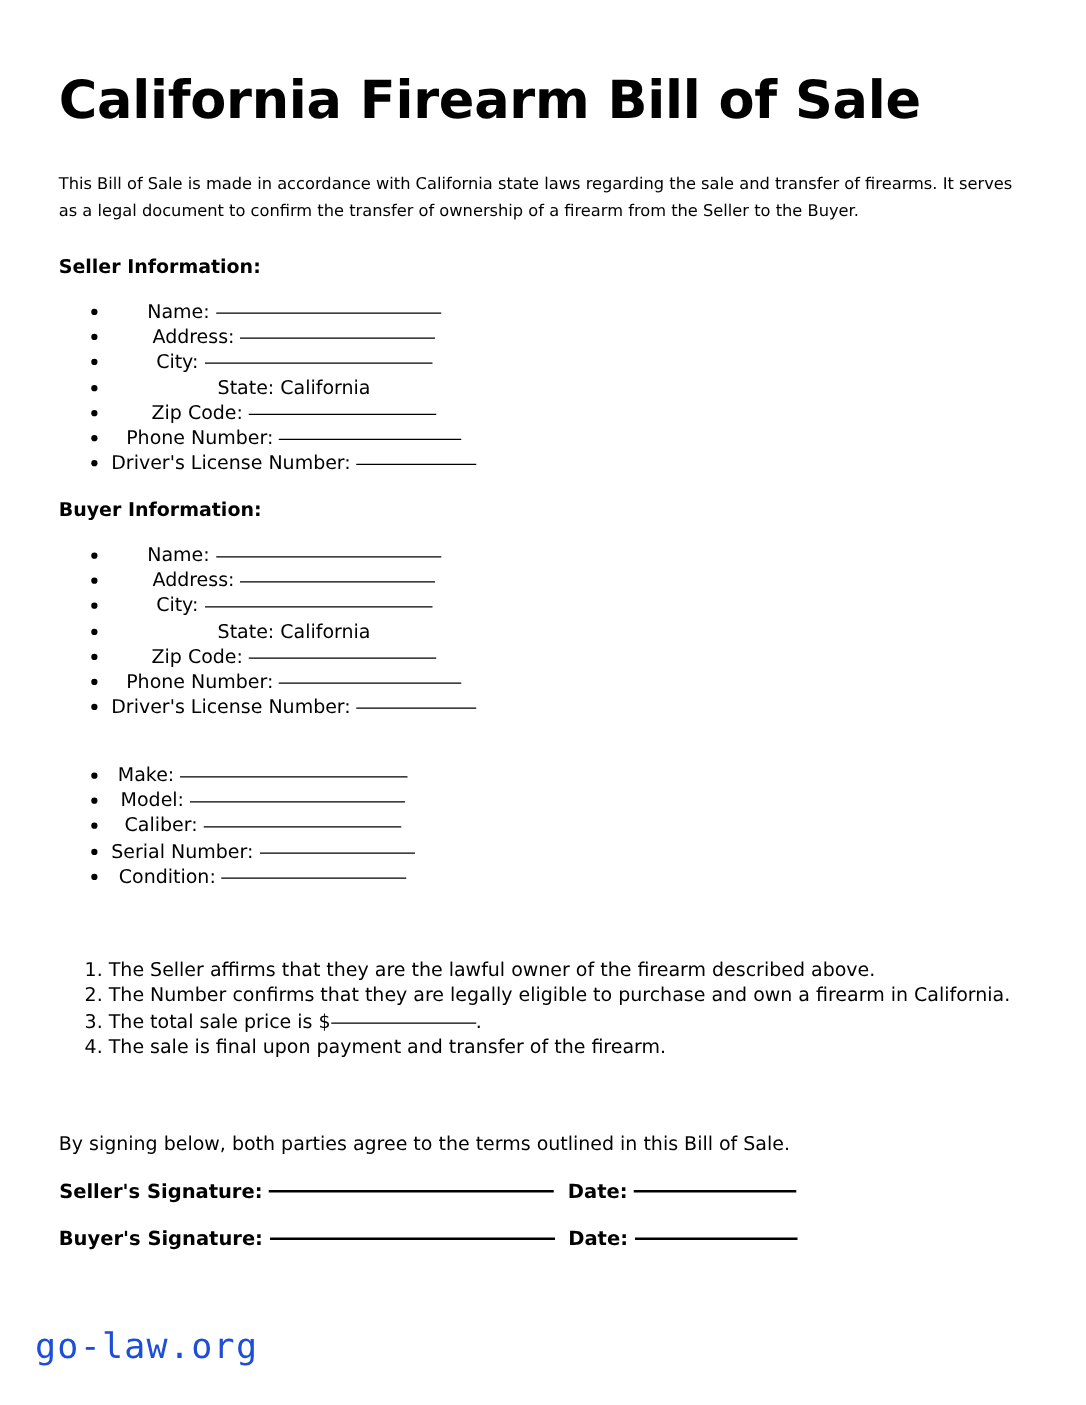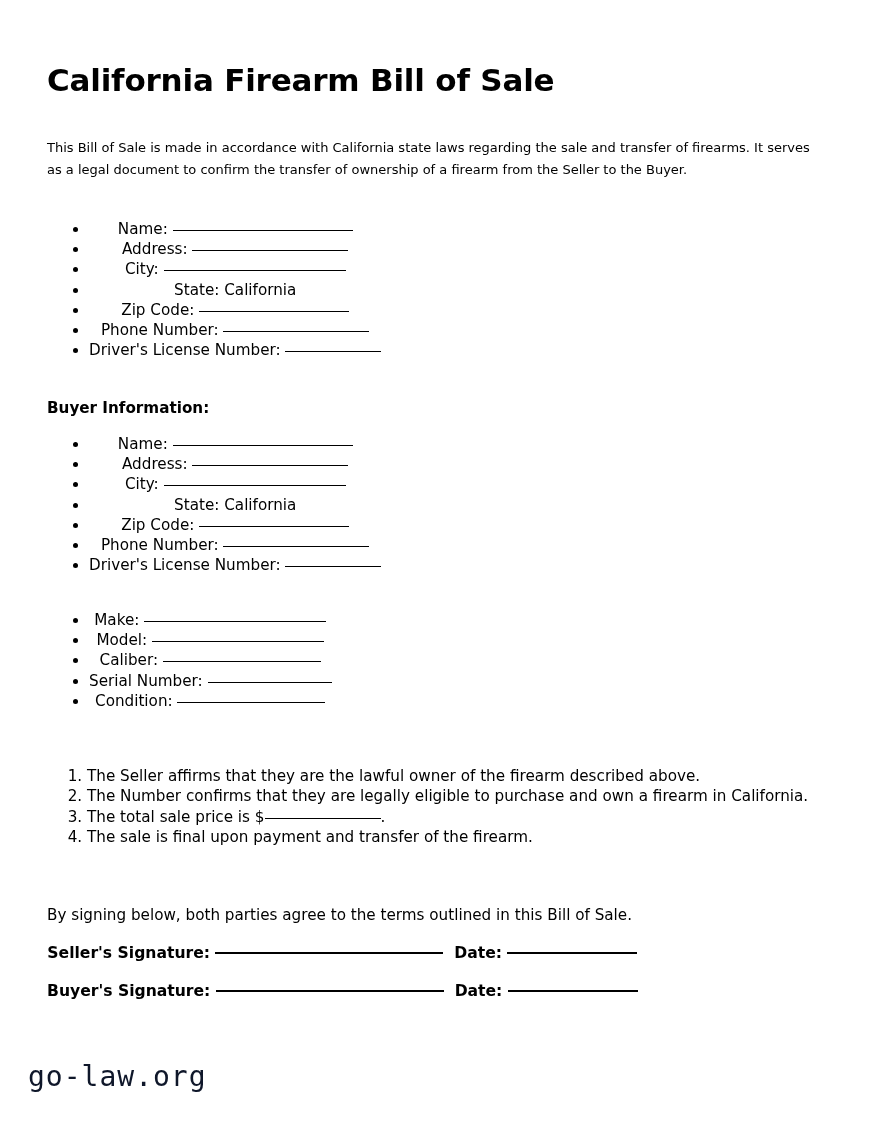--- a/index.html
+++ b/index.html
@@ -23,21 +23,21 @@
     background: #ffffff;
   }
   .content {
     position: absolute;
     left: 47px;
     top: 0;
     width: 775px;
   }
 
   h1.doc-title {
-    font-size: 31px;
+    font-size: 42px;
     font-weight: bold;
     letter-spacing: -0.2px;
     margin: 0;
     padding: 0;
     position: absolute;
     left: 0;
     top: 60px;
     line-height: 40px;
     white-space: nowrap;
   }
@@ -109,36 +109,37 @@
     white-space: nowrap;
   }
 
   .footer-mark {
     position: absolute;
     left: 28px;
     top: 1060px;
     font-family: "DejaVu Sans Mono", monospace;
     font-size: 28px;
     letter-spacing: 1px;
-    color: #0f172a;
+    color: #1d4ed8;
   }
 
   .abs { position: absolute; left: 0; }
 </style>
 </head>
 <body>
 
 <div class="page">
   <div class="content">
 
     <h1 class="doc-title">California Firearm Bill of Sale</h1>
 
     <p class="intro">This Bill of Sale is made in accordance with California state laws regarding the sale and transfer of firearms. It serves as a legal document to confirm the transfer of ownership of a firearm from the Seller to the Buyer.</p>
 
     <div class="abs" style="top:203px;">
+      <div class="section-head">Seller Information:</div>
       <ul class="fields" style="margin-top:16px;">
           <li><span>Name: </span><span class="blank" style="width: 180px;"></span></li>
           <li><span>Address: </span><span class="blank" style="width: 156px;"></span></li>
           <li><span>City: </span><span class="blank" style="width: 182px;"></span></li>
           <li><span>State: </span><span>California</span></li>
           <li><span>Zip Code: </span><span class="blank" style="width: 150px;"></span></li>
           <li><span>Phone Number: </span><span class="blank" style="width: 146px;"></span></li>
           <li><span>Driver's License Number: </span><span class="blank" style="width: 96px;"></span></li>
         </ul>
     </div>

